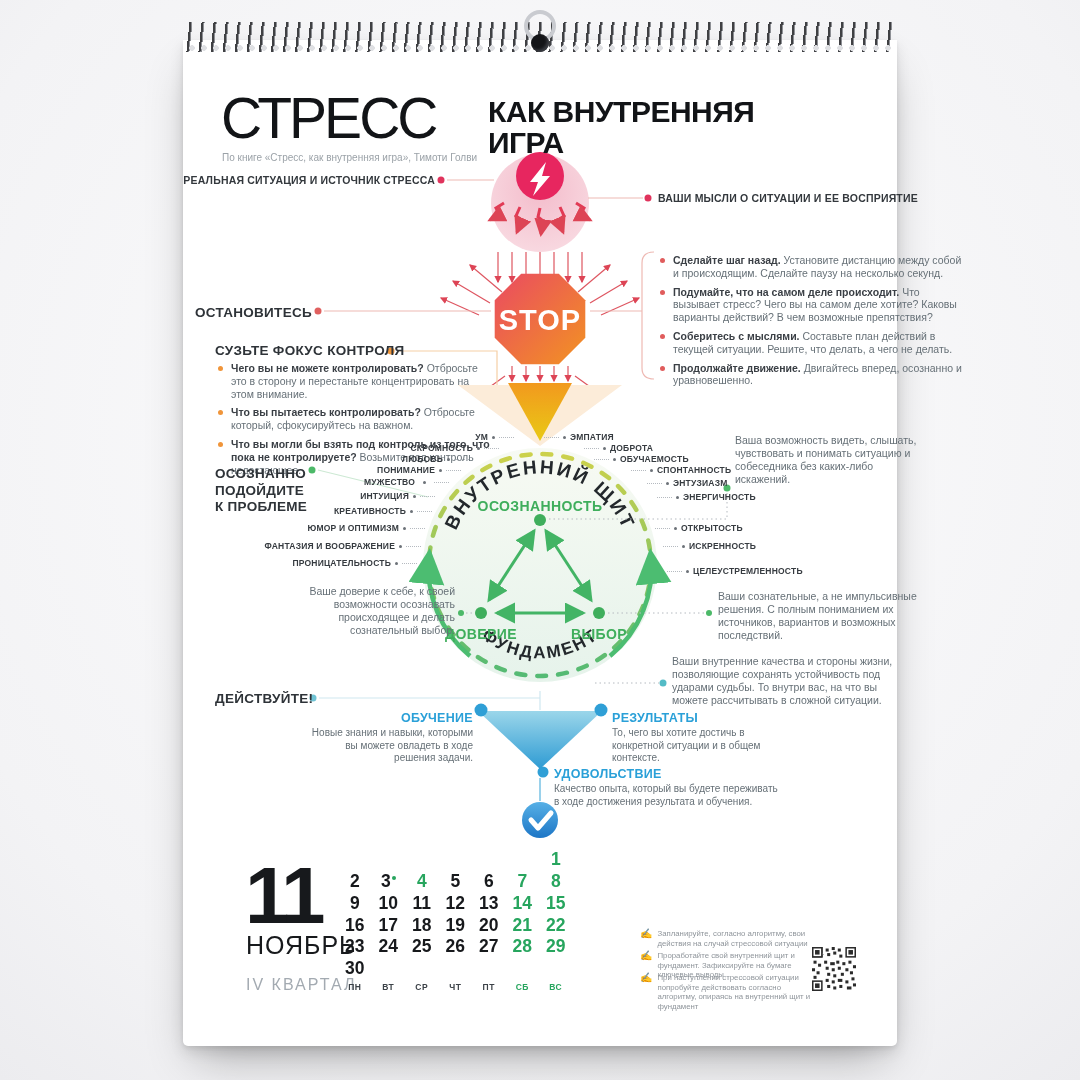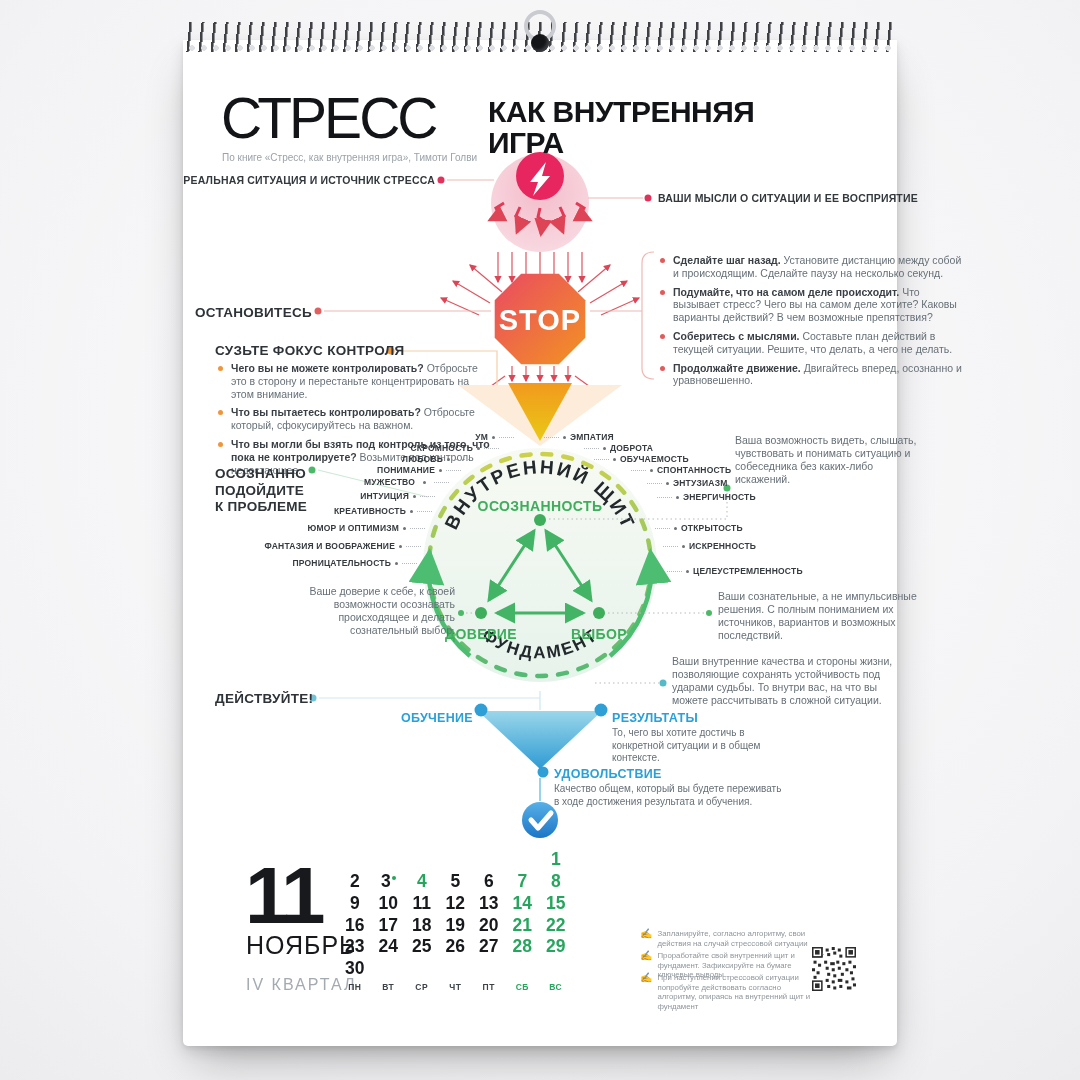--- a/index.html
+++ b/index.html
@@ -261,24 +261,25 @@
   <div class="gdiag-label" style="left:481px;top:626px;transform:translateX(-50%)">ДОВЕРИЕ</div>
   <div class="gdiag-label" style="left:599px;top:626px;transform:translateX(-50%)">ВЫБОР</div>
 
   <div class="abs note" style="left:735px;top:434px;width:185px">Ваша возможность видеть, слышать, чувствовать и понимать ситуацию и собеседника без каких-либо искажений.</div>
   <div class="abs note" style="right:625px;top:585px;width:172px;text-align:right">Ваше доверие к себе, к своей возможности осознавать происходящее и делать сознательный выбор.</div>
   <div class="abs note" style="left:718px;top:590px;width:232px">Ваши сознательные, а не импульсивные решения. С полным пониманием их источников, вариантов и возможных последствий.</div>
   <div class="abs note" style="left:672px;top:655px;width:232px">Ваши внутренние качества и стороны жизни, позволяющие сохранять устойчивость под ударами судьбы. То внутри вас, на что вы можете рассчитывать в сложной ситуации.</div>
 
   <div class="abs head" style="left:215px;top:691px">ДЕЙСТВУЙТЕ!</div>
   <div class="blue-label" style="right:607px;top:711px">ОБУЧЕНИЕ</div>
+  <div class="abs blue-note" style="right:607px;top:727px;width:168px;text-align:right">Новые знания и навыки, которыми вы можете овладеть в ходе решения задачи.</div>
   <div class="blue-label" style="left:612px;top:711px">РЕЗУЛЬТАТЫ</div>
   <div class="abs blue-note" style="left:612px;top:727px;width:160px">То, чего вы хотите достичь в конкретной ситуации и в общем контексте.</div>
   <div class="blue-label" style="left:554px;top:767px">УДОВОЛЬСТВИЕ</div>
-  <div class="abs blue-note" style="left:554px;top:783px;width:230px">Качество общем, который вы будете переживать в ходе достижения результата и обучения.</div>
+  <div class="abs blue-note" style="left:554px;top:783px;width:230px">Качество опыта, который вы будете переживать в ходе достижения результата и обучения.</div>
 
   <div class="abs month-num" style="left:245px;top:864px">11</div>
   <div class="abs month-name" style="left:246px;top:931px">НОЯБРЬ</div>
   <div class="abs quarter" style="left:246px;top:976px">IV КВАРТАЛ</div>
   <div id="calGrid">
       <div class="cday"></div>
       <div class="cday"></div>
       <div class="cday"></div>
       <div class="cday"></div>
       <div class="cday"></div>

